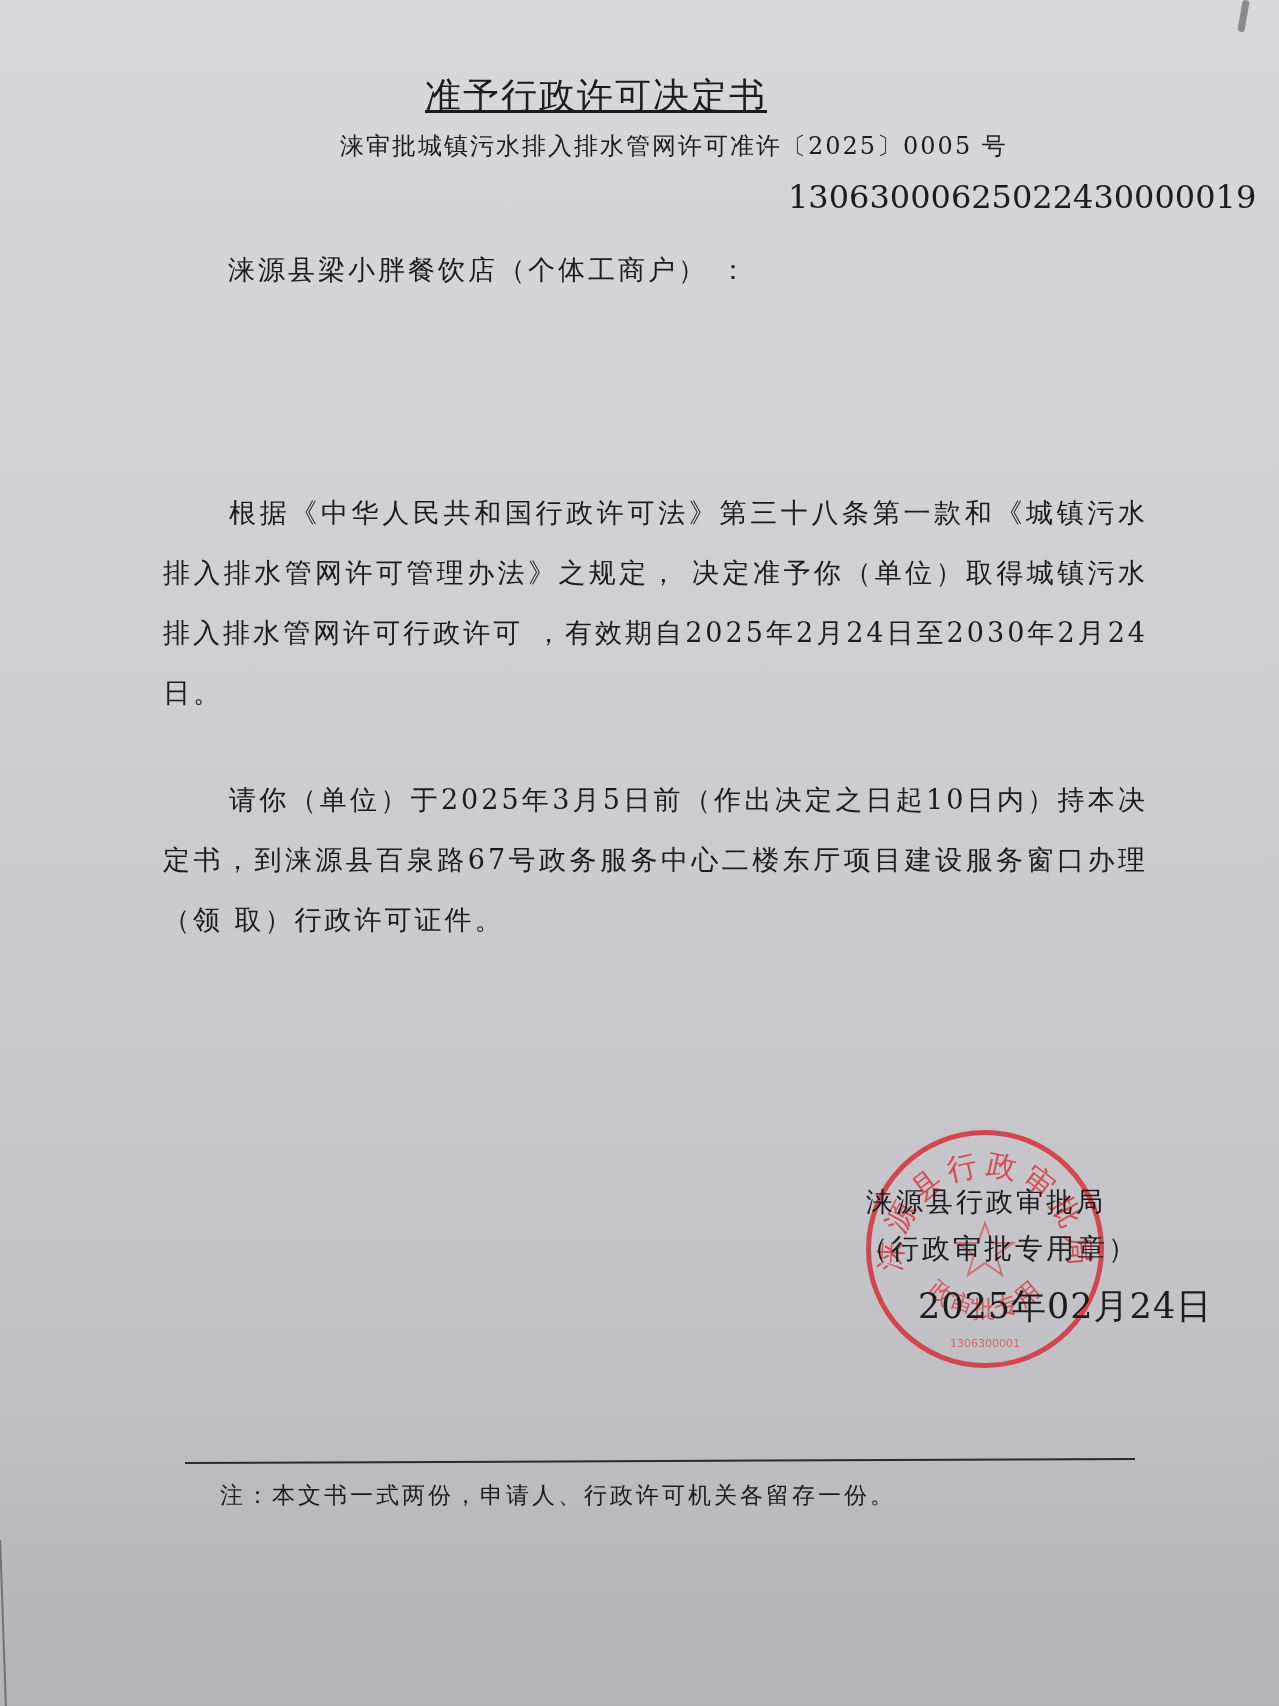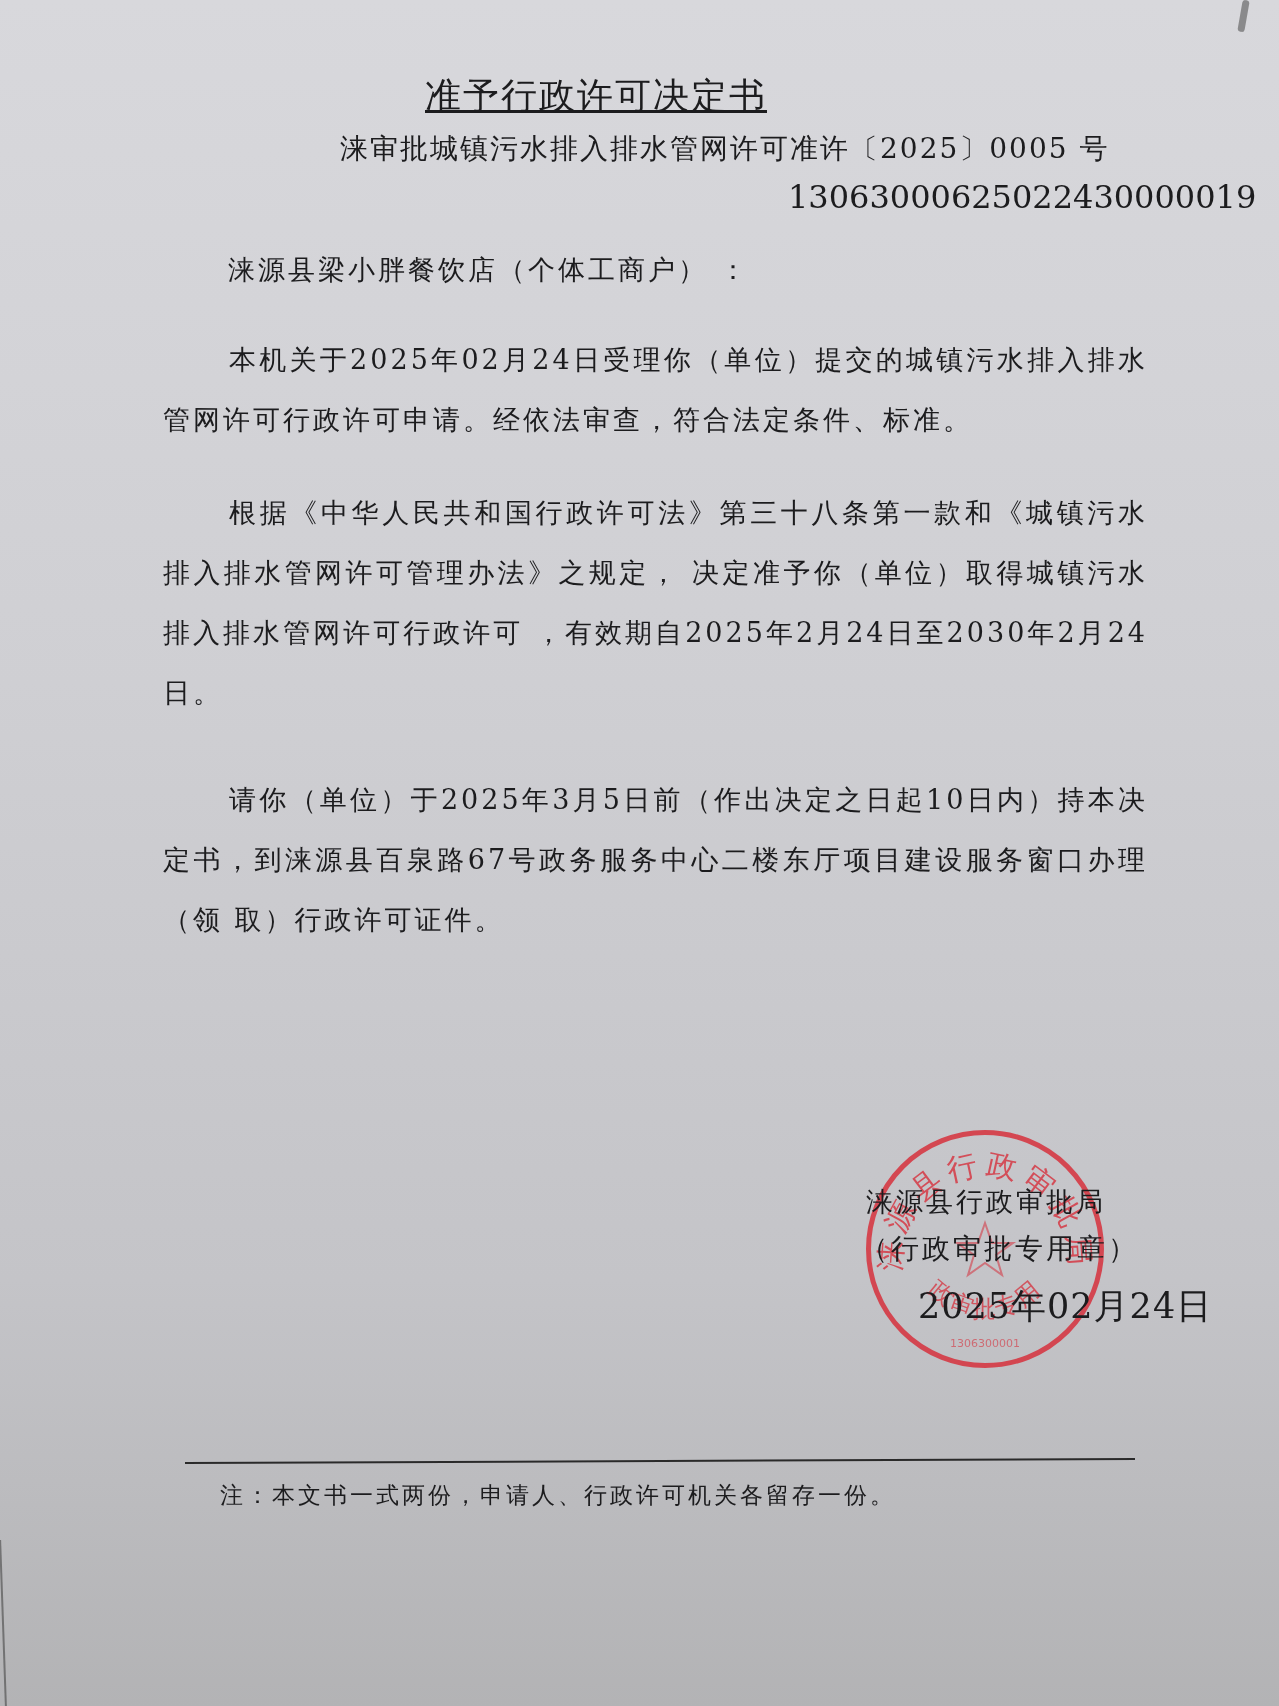--- a/index.html
+++ b/index.html
@@ -39,21 +39,21 @@
     }
     .abs { position: absolute; white-space: nowrap; }
     .title {
       left: 425px; top: 72px;
       font-size: 36px;
       letter-spacing: 2px;
       text-decoration: underline;
     }
     .docno {
       left: 340px; top: 130px;
-      font-size: 28px;
+      font-size: 24px;
       letter-spacing: 2px;
     }
     .serial {
       left: 788px; top: 178px;
       font-size: 32px;
       letter-spacing: 0px;
     }
     .recipient {
       left: 228px; top: 252px;
       font-size: 27px;
@@ -131,21 +131,20 @@
 <div class="page">
   <div class="corner-mark"></div>
   <div class="left-edge"></div>
 
   <div class="abs title">准予行政许可决定书</div>
   <div class="abs docno">涞审批城镇污水排入排水管网许可准许〔2025〕0005 号</div>
   <div class="abs serial">13063000625022430000019</div>
 
   <div class="abs recipient">涞源县梁小胖餐饮店（个体工商户）  ：</div>
 
-  <div class="abs para p1">本机关于2025年02月24日受理你（单位）提交的城镇污水排入排水管网许可行政许可申请。经依法审查，符合法定条件、标准。</div>
   <div class="abs para p2">根据《中华人民共和国行政许可法》第三十八条第一款和《城镇污水排入排水管网许可管理办法》之规定， 决定准予你（单位）取得城镇污水排入排水管网许可行政许可 ，有效期自2025年2月24日至2030年2月24日。</div>
   <div class="abs para p3">请你（单位）于2025年3月5日前（作出决定之日起10日内）持本决定书，到涞源县百泉路67号政务服务中心二楼东厅项目建设服务窗口办理（领 取）行政许可证件。</div>
 
 
 
   <div class="stamp">
     <svg width="228" height="228" viewBox="0 0 228 228">
       <defs>
         <path id="arcTop" d="M 30 124 A 84 84 0 1 1 198 124"></path>
         <path id="arcBottom" d="M 52 150 A 76 76 0 0 0 176 150"></path>

